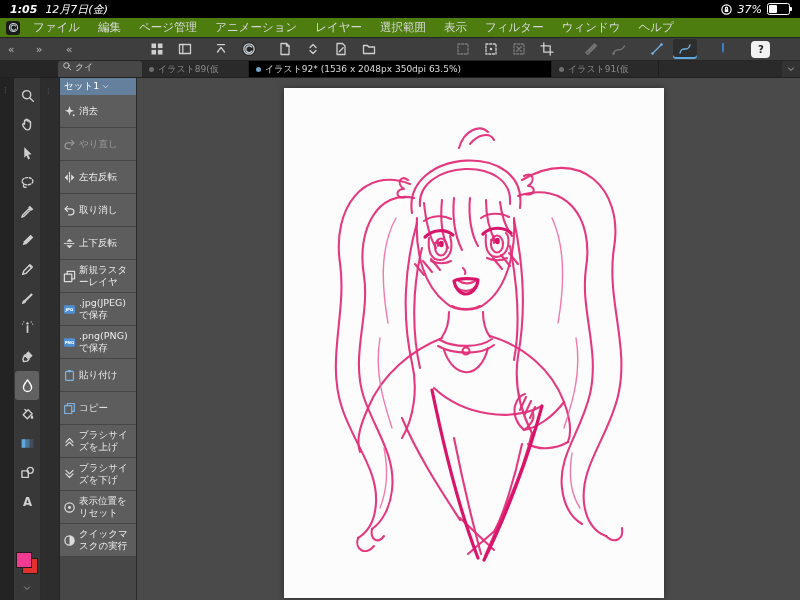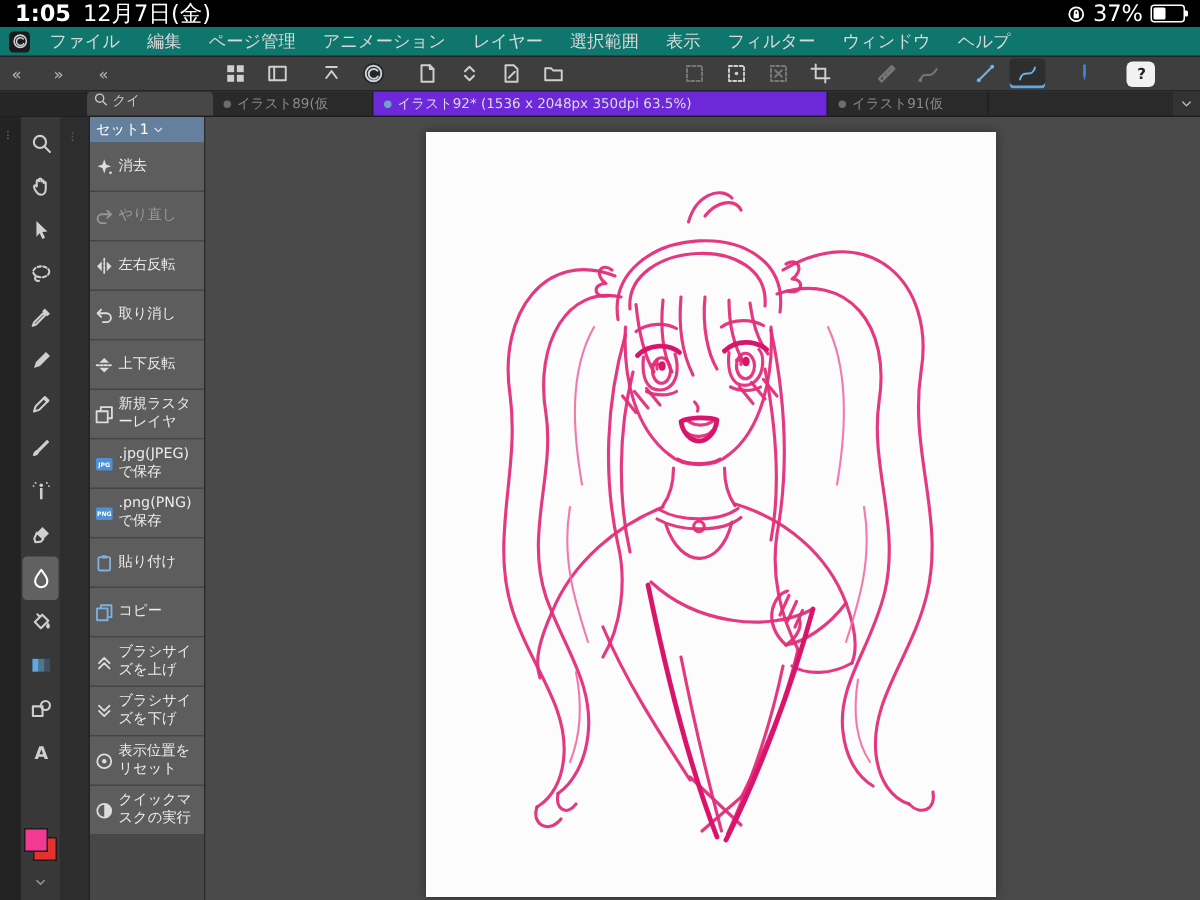--- a/index.html
+++ b/index.html
@@ -1,29 +1,29 @@
 <!DOCTYPE html>
 <html><head>
 <meta charset="utf-8">
 <style>
   html,body{margin:0;padding:0;background:#222;}
   body{width:800px;height:600px;overflow:hidden;font-family:"DejaVu Sans","Liberation Sans",sans-serif;-webkit-user-select:none;}
   #app{position:relative;width:800px;height:600px;display:flex;flex-direction:column;background:#474747;}
 
   
-  .status{height:18px;background:#000;color:#fff;display:flex;align-items:center;font-size:15px;padding:0 10px;gap:8px;flex:none;}
+  .status{height:18px;background:#000;color:#fff;display:flex;align-items:center;font-size:11px;padding:0 10px;gap:8px;flex:none;font-style:italic;}
   .st-time{font-weight:bold;}
   .st-right{margin-left:auto;display:flex;align-items:center;gap:5px;}
   .st-ic{width:13px;height:13px;color:#fff;display:inline-flex;}
   .bat{position:relative;width:21px;height:10px;border:1px solid #fff;border-radius:2.5px;}
   .bat i{position:absolute;left:1px;top:1px;bottom:1px;width:37%;background:#fff;border-radius:1px;}
   .bat::after{content:"";position:absolute;right:-3px;top:2.5px;width:2px;height:4px;background:#fff;border-radius:0 1px 1px 0;}
 
   
-  .menubar{height:19px;background:#0f766e;display:flex;align-items:center;font-size:11.5px;color:#d9d9d9;padding-left:6px;flex:none;border-bottom:1px solid #242424;}
+  .menubar{height:19px;background:#4d7c0f;display:flex;align-items:center;font-size:11.5px;color:#d9d9d9;padding-left:6px;flex:none;border-bottom:1px solid #242424;}
   .applogo{width:14px;height:14px;border-radius:3px;background:#1b1b1b;display:inline-flex;align-items:center;justify-content:center;color:#c9d2d8;margin-right:4px;}
   .applogo svg{width:11px;height:11px;}
   #menu-items{display:flex;}
   .mi{padding:0 9px;cursor:default;}
 
   
   .toolbar{height:22px;background:#3e3e3e;display:flex;align-items:center;flex:none;border-bottom:1px solid #262626;position:relative;}
   .tb-left{width:140px;flex:none;display:flex;align-items:center;color:#b9b9b9;font-size:11px;}
   .chev{width:22px;text-align:center;cursor:default;}
   .chev:nth-child(2){margin-left:6px;}
@@ -40,21 +40,21 @@
   .tb-btn.helpBtn{background:#f2f2f2;color:#222;width:19px;height:17px;border-radius:4px;}
 
   
   .tabrow{height:16px;background:#2a2a2a;display:flex;align-items:stretch;flex:none;font-size:9px;border-bottom:1px solid #1f1f1f;}
   .tabrow-left{width:58px;flex:none;background:#262626;}
   .qa-tab{width:76px;flex:none;background:#474747;color:#c8c8c8;display:flex;align-items:flex-start;gap:3px;padding:0 4px;border-radius:3px 3px 0 0;}
   .qa-tab svg{width:10px;height:10px;}
   #tabs{display:flex;flex:1;min-width:0;}
   .tab{display:flex;align-items:center;gap:4px;padding:0 7px;color:#8b8b8b;border-right:1px solid #1f1f1f;white-space:nowrap;overflow:hidden;}
   .tab .tdot{width:5px;height:5px;border-radius:50%;background:#6d6d6d;flex:none;}
-  .tab.active{background:#6d28d9;color:#dcdcdc;}
+  .tab.active{background:#000000;color:#dcdcdc;}
   .tab.active .tdot{background:#73a3c4;}
   .tab-drop{margin-left:auto;width:18px;flex:none;display:flex;align-items:center;justify-content:center;color:#bbb;background:#333;}
   .tab-drop svg{width:10px;height:10px;}
 
   
   #main{flex:1;display:flex;min-height:0;}
   .dock{width:14px;flex:none;background:#232323;display:flex;flex-direction:column;align-items:center;padding-top:4px;color:#666;}
   .dock svg{width:8px;height:16px;}
   .tools{width:26px;flex:none;background:#383838;display:flex;flex-direction:column;align-items:center;padding-top:3px;border-right:1px solid #2b2b2b;}
   .tool{width:24px;height:29px;display:flex;align-items:center;justify-content:center;color:#cfcfcf;}

